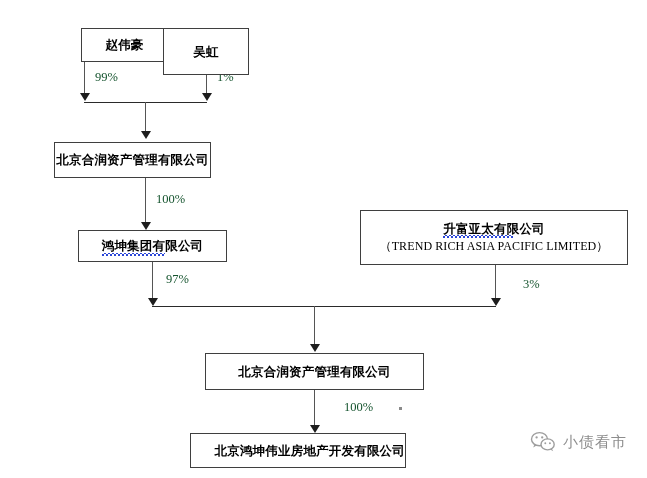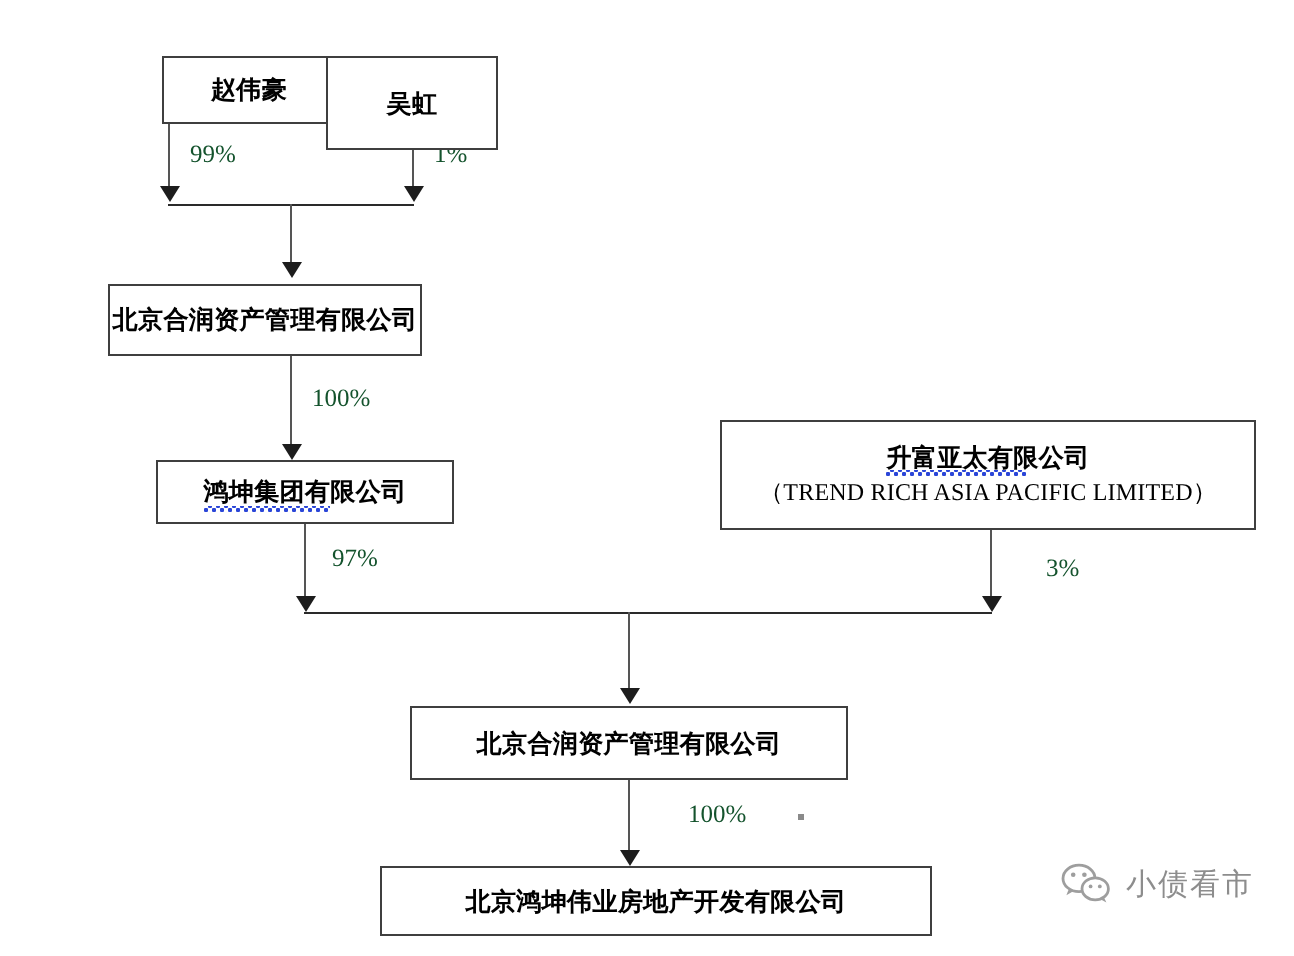--- a/index.html
+++ b/index.html
@@ -182,21 +182,21 @@
 
   <div class="node" style="left:205px; top:353px; width:219px; height:37px;">
     <span class="cn">北京合润资产管理有限公司</span>
   </div>
 
   <div class="vline" style="left:314px; top:390px; height:39px;"></div>
   <div class="arrowhead" style="left:310px; top:425px;"></div>
   <div class="pct" style="left:344px; top:400px;">100%</div>
   <div class="speck" style="left:399px; top:407px;"></div>
 
-  <div class="node" style="left:190px; top:433px; width:276px; height:35px;">
+  <div class="node" style="left:190px; top:433px; width:216px; height:35px;align-items:flex-end;">
     <span class="cn">北京鸿坤伟业房地产开发有限公司</span>
   </div>
 
   <div id="watermark" style="left:530px; top:431px;">
     <span style="display:inline-block;line-height:0;">
       <svg width="26" height="22" viewBox="0 0 26 22" aria-hidden="true">
         <ellipse cx="9.5" cy="8.2" rx="8" ry="6.6" fill="none" stroke="#9e9e9e" stroke-width="1.4"></ellipse>
         <path d="M4.5 13.2 L3.2 16.6 L6.6 14.6 Z" fill="#9e9e9e"></path>
         <circle cx="6.6" cy="6.4" r="1.15" fill="#9e9e9e"></circle>
         <circle cx="12.2" cy="6.4" r="1.15" fill="#9e9e9e"></circle>

